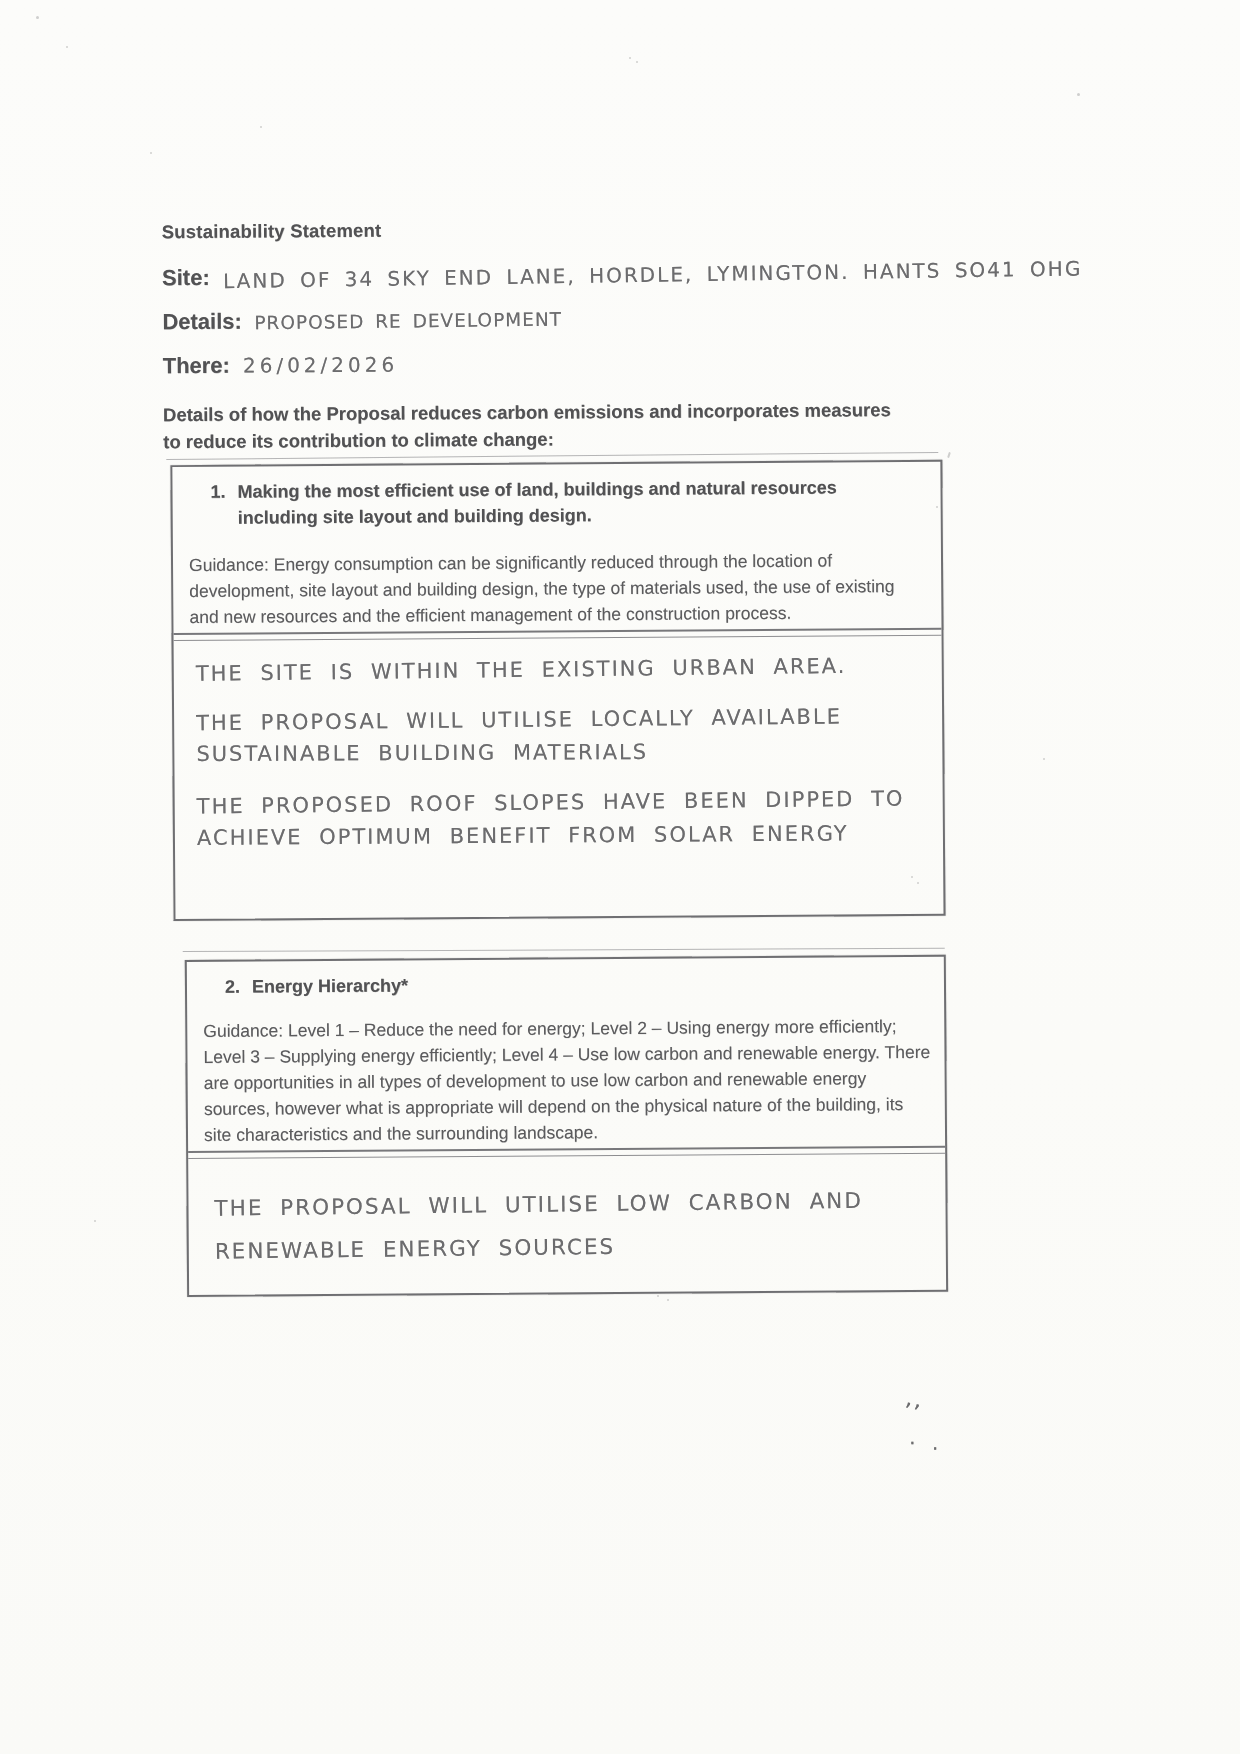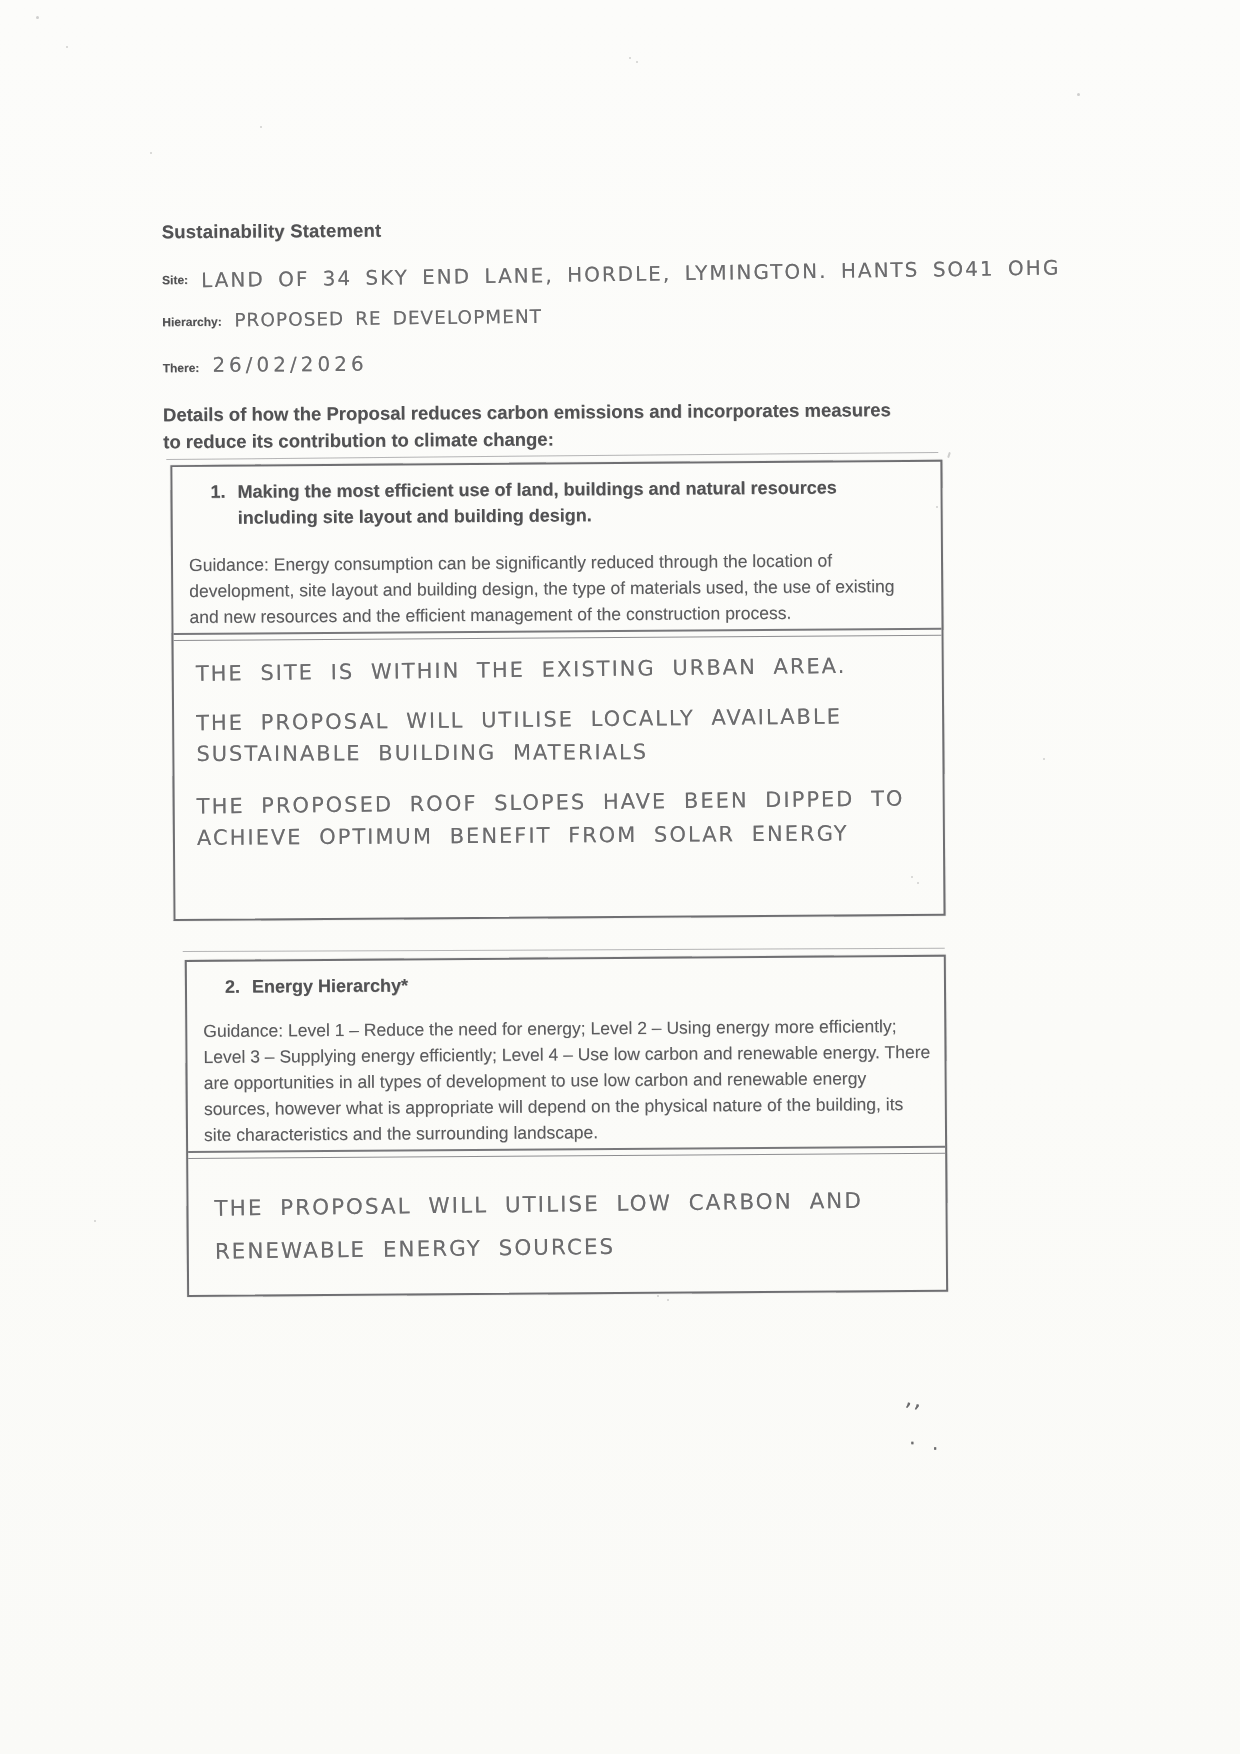--- a/index.html
+++ b/index.html
@@ -17,21 +17,21 @@
 
   .printed-bold { color:#525254; font-weight:700; text-shadow:0.3px 0.3px 0.5px rgba(90,90,92,0.45); }
   .printed     { color:#5b5b5d; text-shadow:0.3px 0.3px 0.4px rgba(100,100,102,0.35); }
 
   .page-title {
     position:absolute; left:165px; top:218px;
     font-size:18.5px; letter-spacing:0.2px; margin:0;
   }
 
   .field { position:absolute; left:165px; display:flex; align-items:baseline; gap:13px; white-space:nowrap; }
-  .field .label { font-size:12px; }
+  .field .label { font-size:22px; }
   .f-site { top:262px; }
   .f-proposal { top:306px; }
   .f-date { top:350px; }
 
   .hw {
     font-family:"DejaVu Sans", sans-serif;
     color:#6c6c6e; font-weight:400;
     text-shadow:0 0 0.4px rgba(108,108,110,0.6);
   }
   .v-site { font-size:20px; letter-spacing:2px; word-spacing:5px; transform:rotate(-0.45deg); }
@@ -103,21 +103,21 @@
   <div class="tilt">
 
     <h1 class="page-title printed-bold">Sustainability Statement</h1>
 
     <div class="field f-site">
       <span class="label printed-bold">Site:</span>
       <span class="hw v-site">LAND OF 34 SKY END LANE, HORDLE, LYMINGTON. HANTS SO41 OHG</span>
     </div>
 
     <div class="field f-proposal">
-      <span class="label printed-bold">Hierarchy:</span>
+      <span class="label printed-bold">Details:</span>
       <span class="hw v-proposal">PROPOSED RE DEVELOPMENT</span>
     </div>
 
     <div class="field f-date">
       <span class="label printed-bold">There:</span>
       <span class="hw v-date">26/02/2026</span>
     </div>
 
     <p class="intro printed-bold">Details of how the Proposal reduces carbon emissions and incorporates measures to reduce its contribution to climate change:</p>
 

